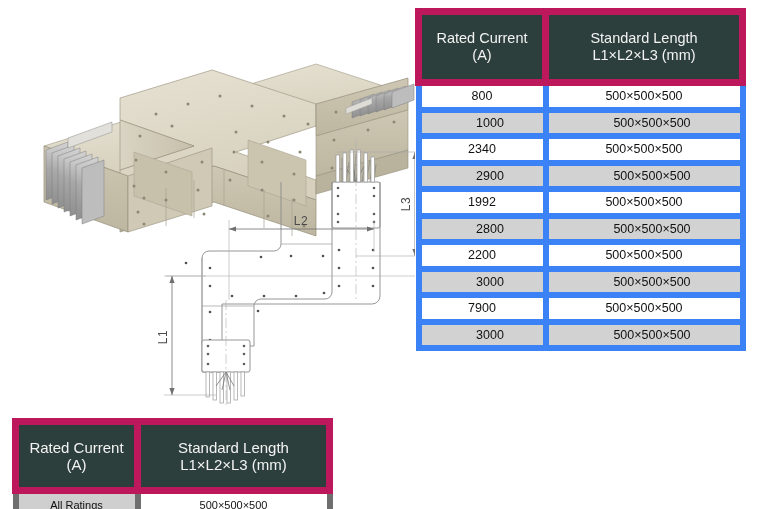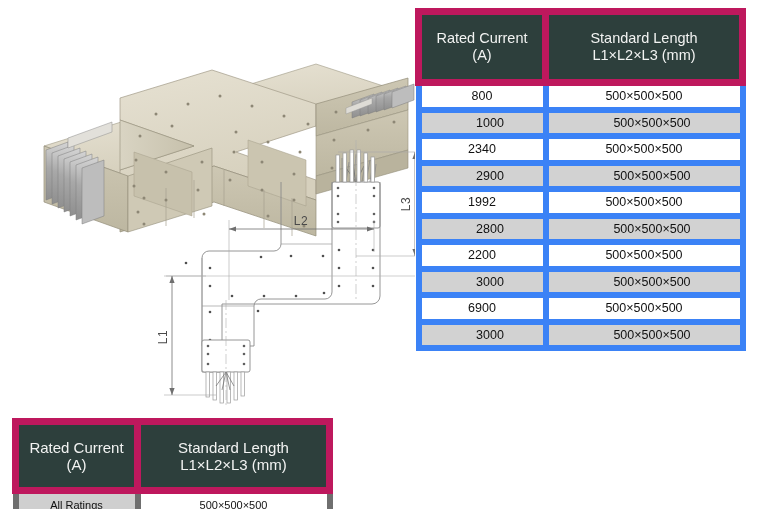--- a/index.html
+++ b/index.html
@@ -366,21 +366,21 @@
         </tr>
         <tr class="odd">
           <td class="c1">2200</td>
           <td class="c2">500×500×500</td>
         </tr>
         <tr class="even">
           <td class="c1">3000</td>
           <td class="c2">500×500×500</td>
         </tr>
         <tr class="odd">
-          <td class="c1">6900</td>
+          <td class="c1">7900</td>
           <td class="c2">500×500×500</td>
         </tr>
         <tr class="even">
           <td class="c1">3000</td>
           <td class="c2">500×500×500</td>
         </tr>
       </tbody>
   </table>
 
   <table class="tbl" id="summary-table">

